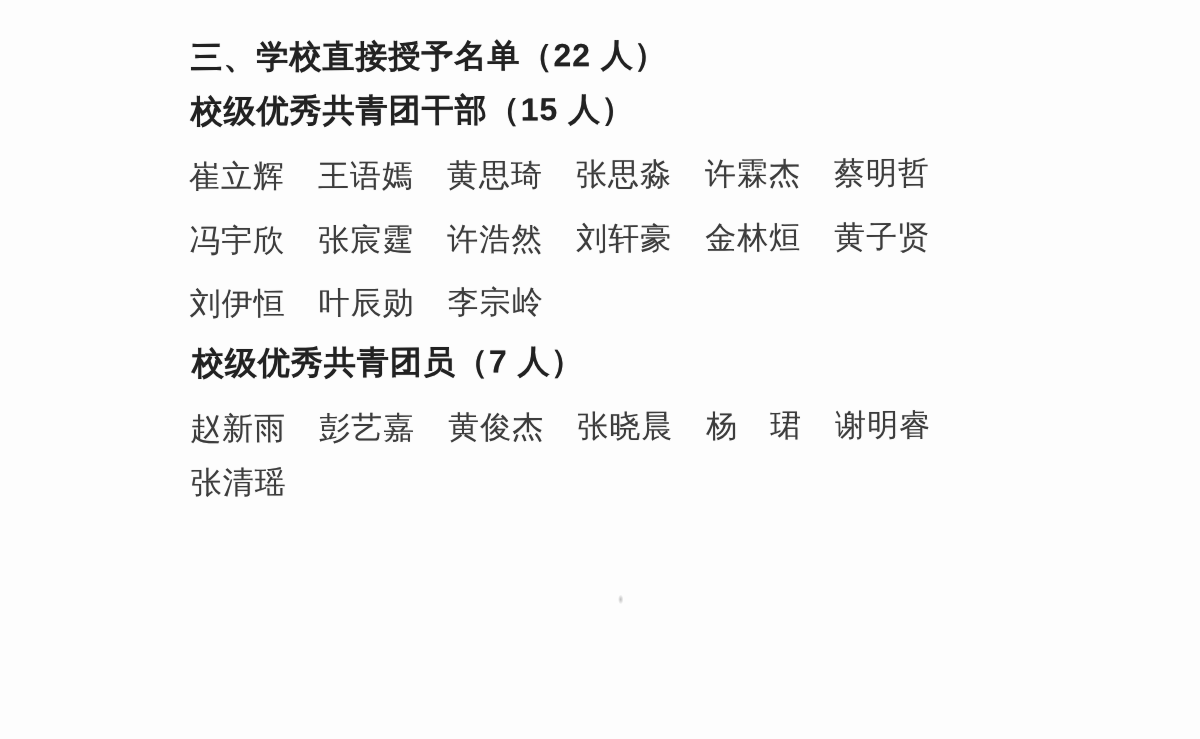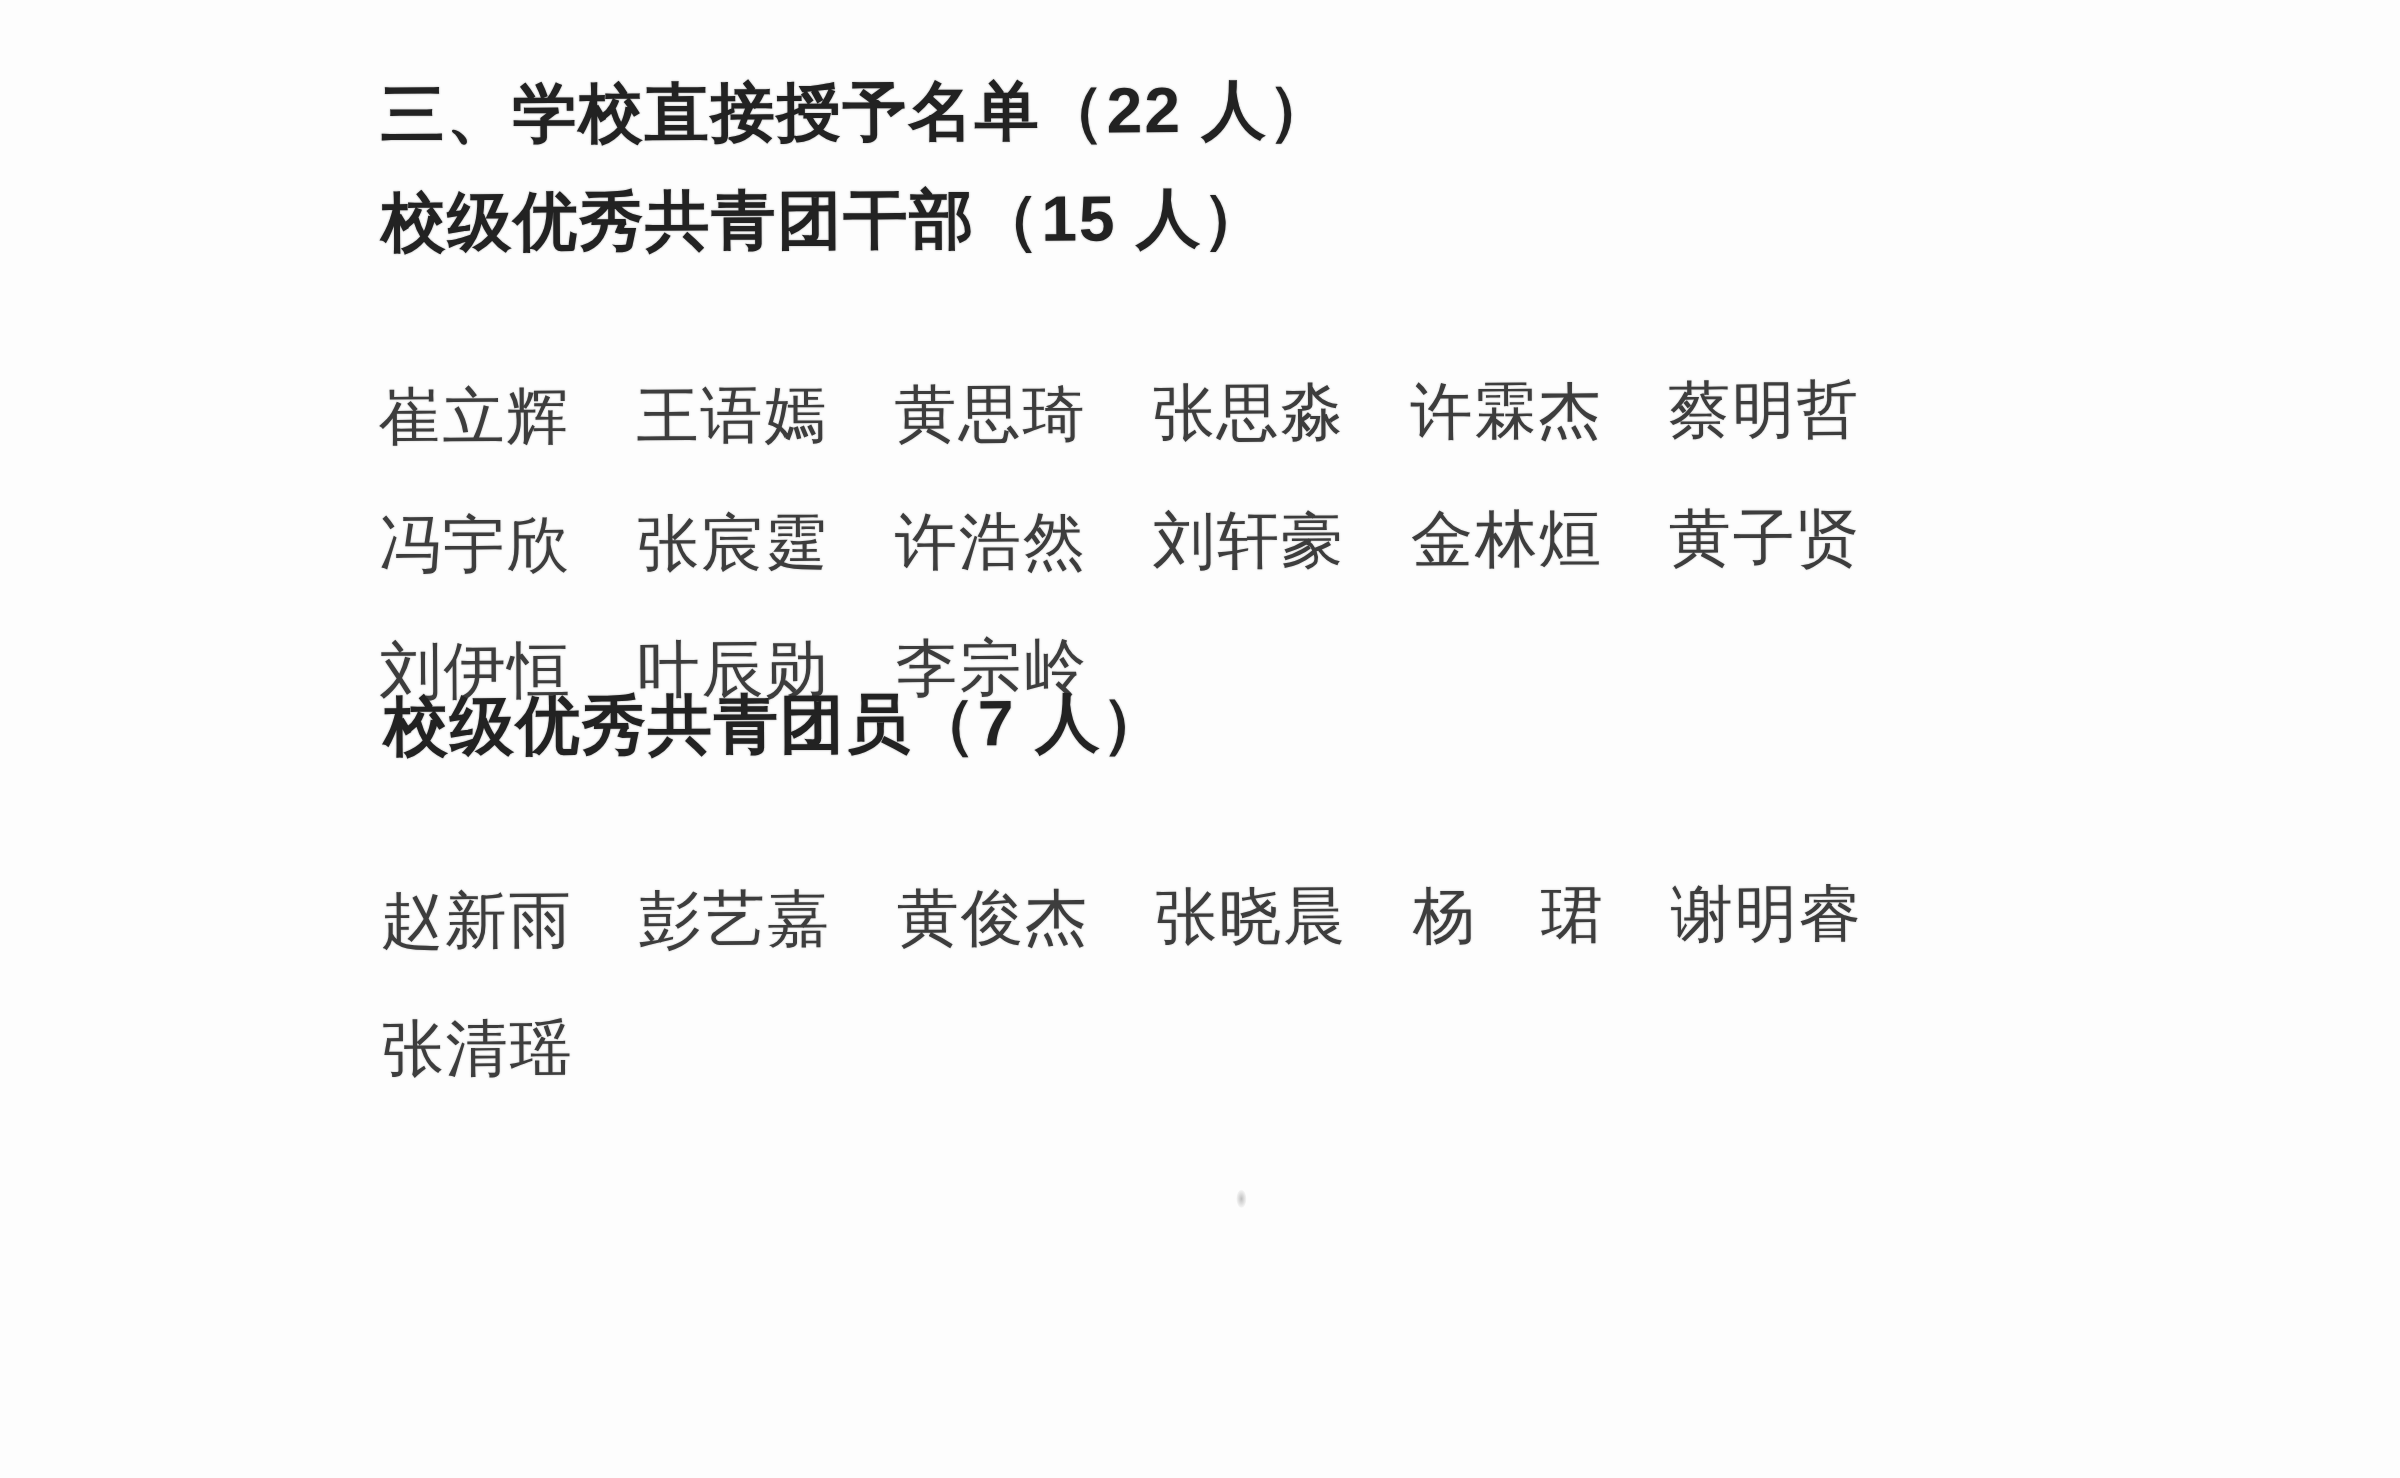--- a/index.html
+++ b/index.html
@@ -39,21 +39,20 @@
     display: flex;
     column-gap: 33px;
     font-size: 31px;
     font-weight: 400;
     color: #3d3d3d;
     text-shadow: 0 0 1px rgba(90, 90, 90, 0.4);
   }
   .nm {
     white-space: pre;
     letter-spacing: 1px;
-    margin-top: 32px;
   }
   .artifact {
     position: absolute;
     left: 617px;
     top: 595px;
     width: 5px;
     height: 9px;
     background: radial-gradient(ellipse at center, rgba(140,140,140,0.55) 0%, rgba(180,180,180,0.25) 55%, rgba(255,255,255,0) 80%);
     border-radius: 50%;
   }
@@ -95,19 +94,19 @@
 
   <div class="line names" style="top:411px">
     <span class="nm">赵新雨</span>
     <span class="nm">彭艺嘉</span>
     <span class="nm">黄俊杰</span>
     <span class="nm">张晓晨</span>
     <span class="nm">杨　珺</span>
     <span class="nm">谢明睿</span>
   </div>
 
-  <div class="line names" style="top:475px">
+  <div class="line names" style="top:465px">
     <span class="nm">张清瑶</span>
   </div>
 
   <div class="artifact"></div>
 
 </div>
 
 </body></html>

